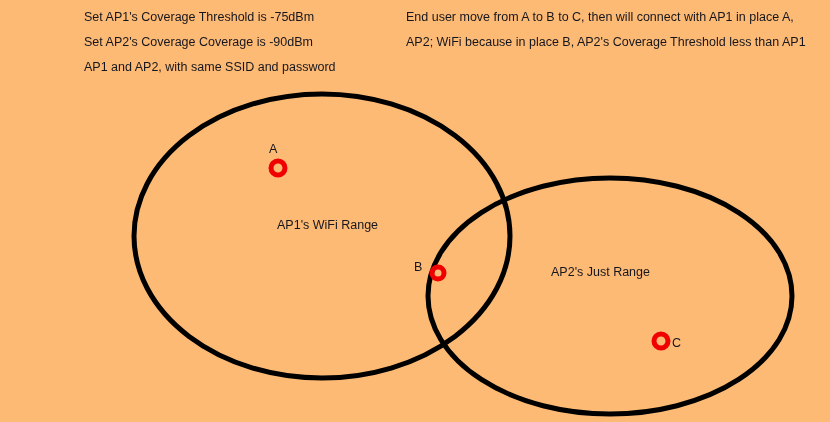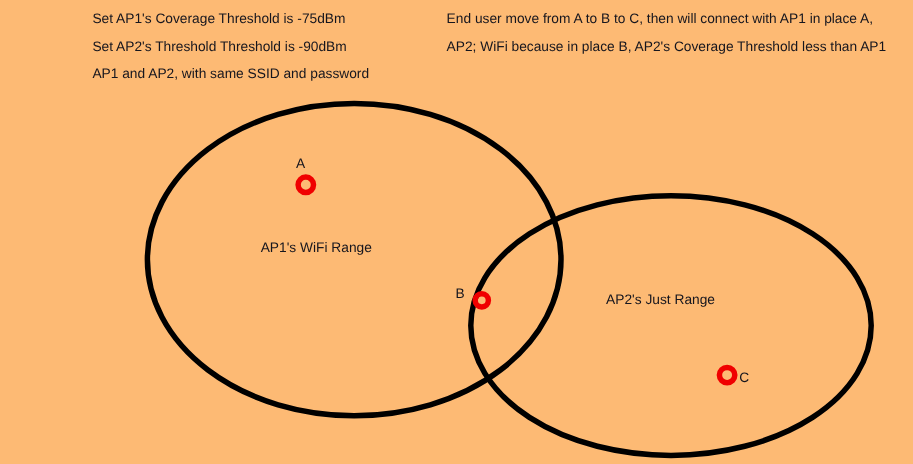--- a/index.html
+++ b/index.html
@@ -65,21 +65,21 @@
   #label-point-b { left: 414px; top: 261px; }
   #label-point-c { left: 672px; top: 337px; }
 </style>
 </head>
 <body>
 
 <div id="canvas" style="width: 830px; height: 422px; background: #fdba74;">
 
   <div id="note-left" class="note-block" style="color: rgb(22, 22, 30);">
     <span class="note-line">Set AP1's Coverage Threshold is -75dBm</span>
-    <span class="note-line">Set AP2's Threshold Threshold is -90dBm</span>
+    <span class="note-line">Set AP2's Coverage Coverage is -90dBm</span>
     <span class="note-line">AP1 and AP2, with same SSID and password</span>
   </div>
 
   <div id="note-right" class="note-block" style="color: rgb(22, 22, 30);">
     <span class="note-line">End user move from A to B to C, then will connect with AP1 in place A,</span>
     <span class="note-line">AP2; WiFi because in place B, AP2's Coverage Threshold less than AP1</span>
   </div>
 
   <svg id="diagram-svg" viewBox="0 0 830 422">
     <g>
@@ -87,20 +87,20 @@
     </g>
     <g>
       <ellipse id="ellipse-ap2" fill="none" stroke="#000000" stroke-width="5" stroke-linecap="round" cx="610" cy="296" rx="182" ry="118"></ellipse>
     </g>
 
     <circle id="marker-a" fill="none" stroke="#f00000" stroke-width="5" cx="278" cy="168" r="7"></circle>
     <circle id="marker-b" fill="none" stroke="#f00000" stroke-width="5" cx="438" cy="273" r="6"></circle>
     <circle id="marker-c" fill="none" stroke="#f00000" stroke-width="5" cx="661" cy="341" r="7"></circle>
   </svg>
 
-  <div id="label-ap1-range" class="range-label" style="color: rgb(22, 22, 30);">AP1's WiFi Range</div>
+  <div id="label-ap1-range" class="range-label" style="color: rgb(22, 22, 30); margin-left: 40px;">AP1's WiFi Range</div>
   <div id="label-ap2-range" class="range-label" style="color: rgb(22, 22, 30);">AP2's Just Range</div>
 
   <div id="label-point-a" class="point-label" style="color: rgb(22, 22, 30);">A</div>
   <div id="label-point-b" class="point-label" style="color: rgb(22, 22, 30);">B</div>
   <div id="label-point-c" class="point-label" style="color: rgb(22, 22, 30);">C</div>
 
 </div>
 
 </body></html>

